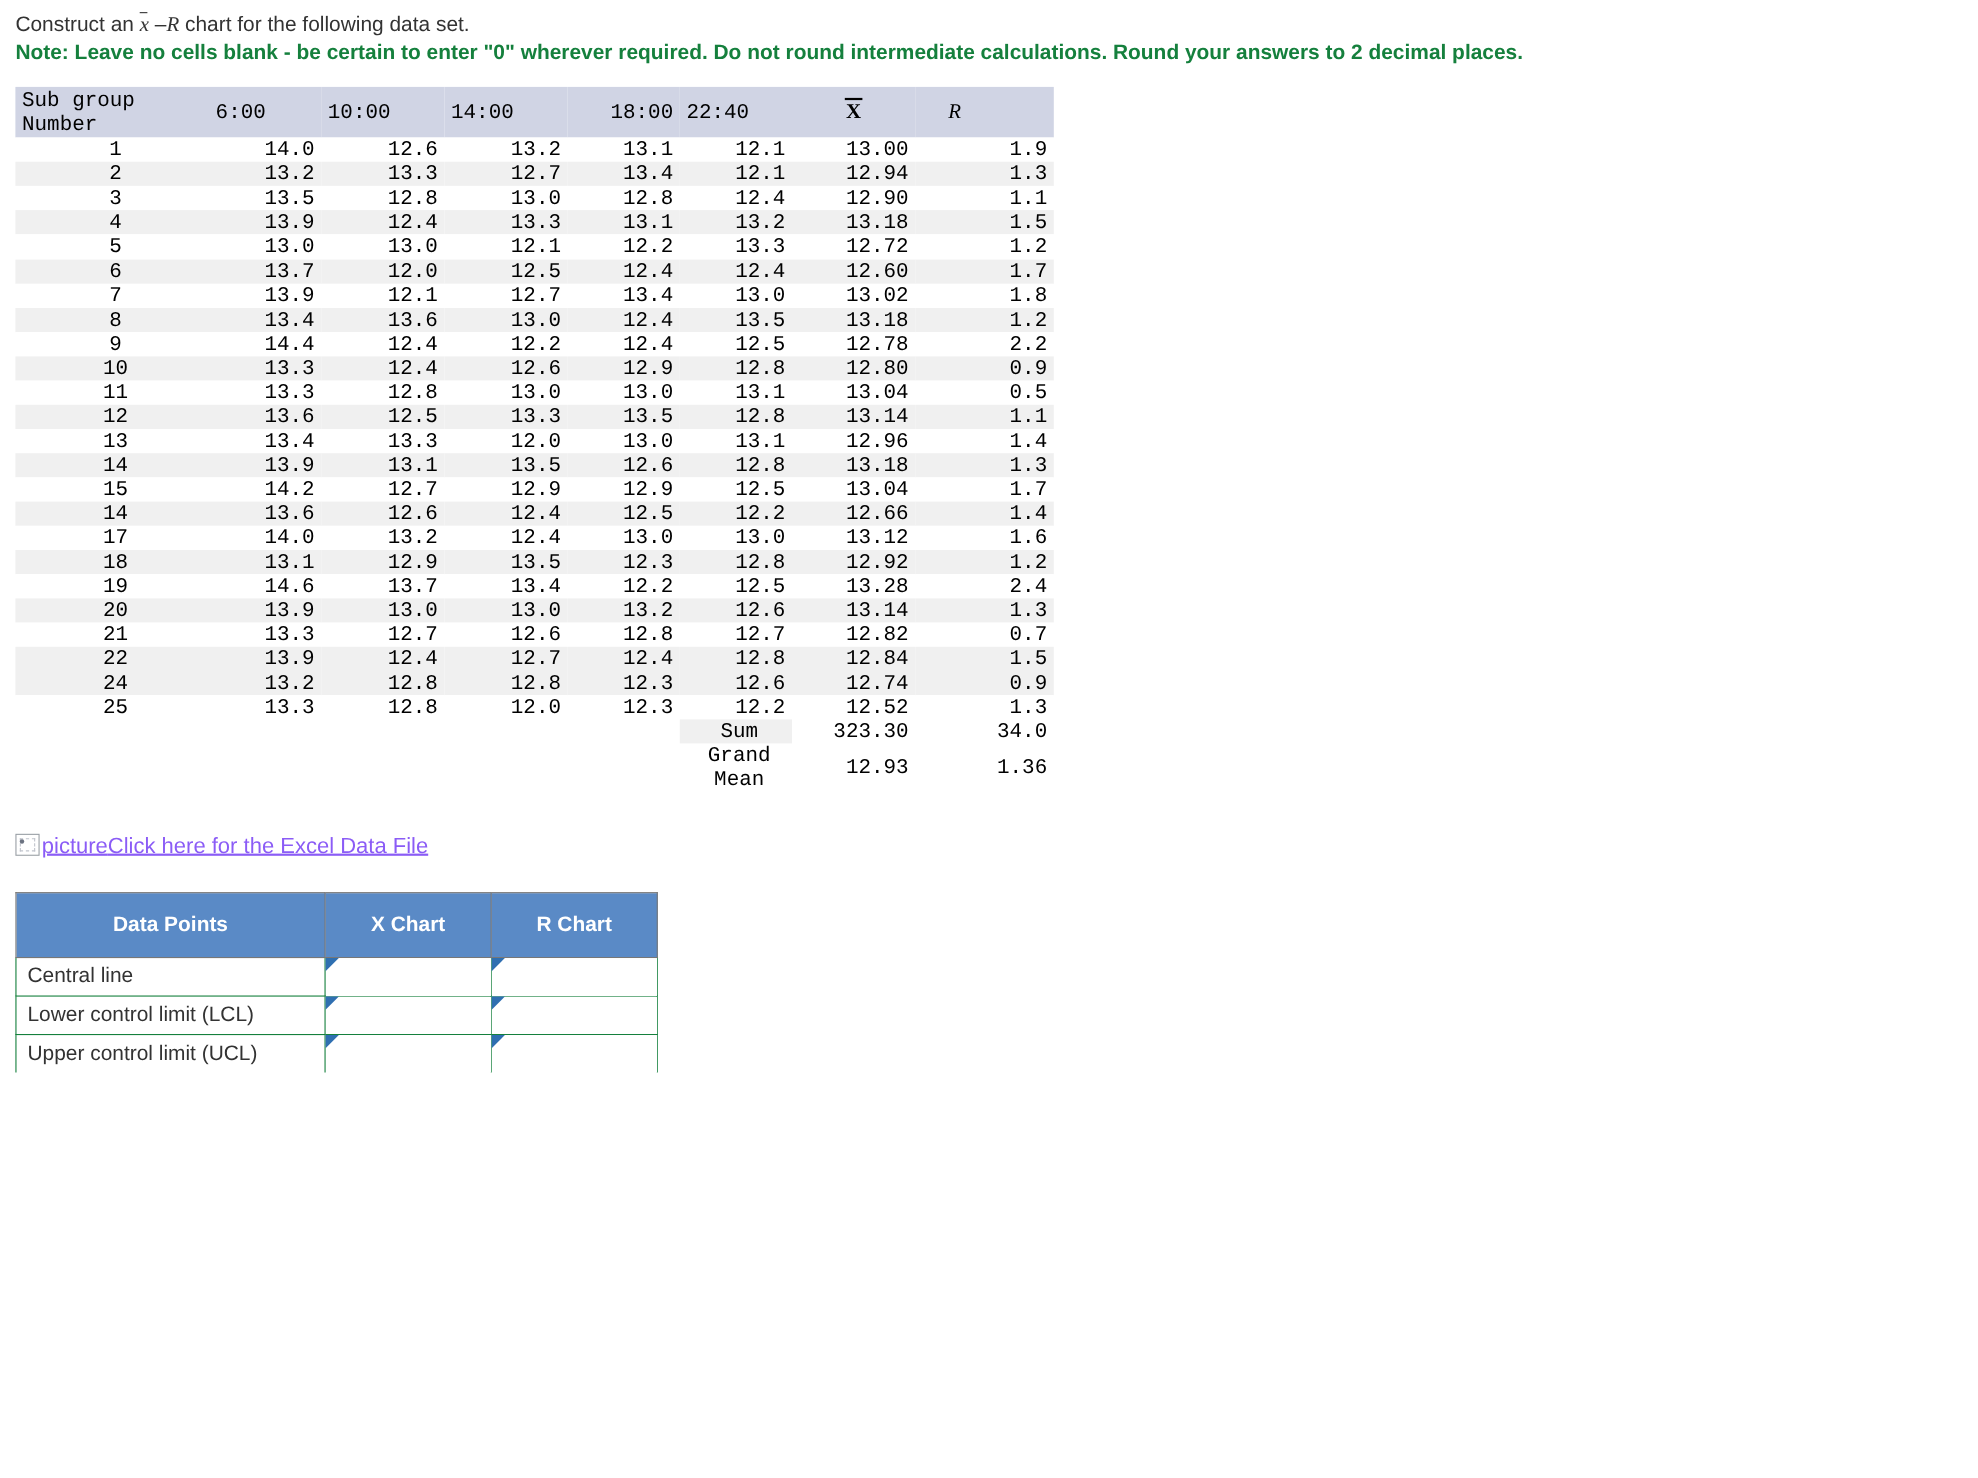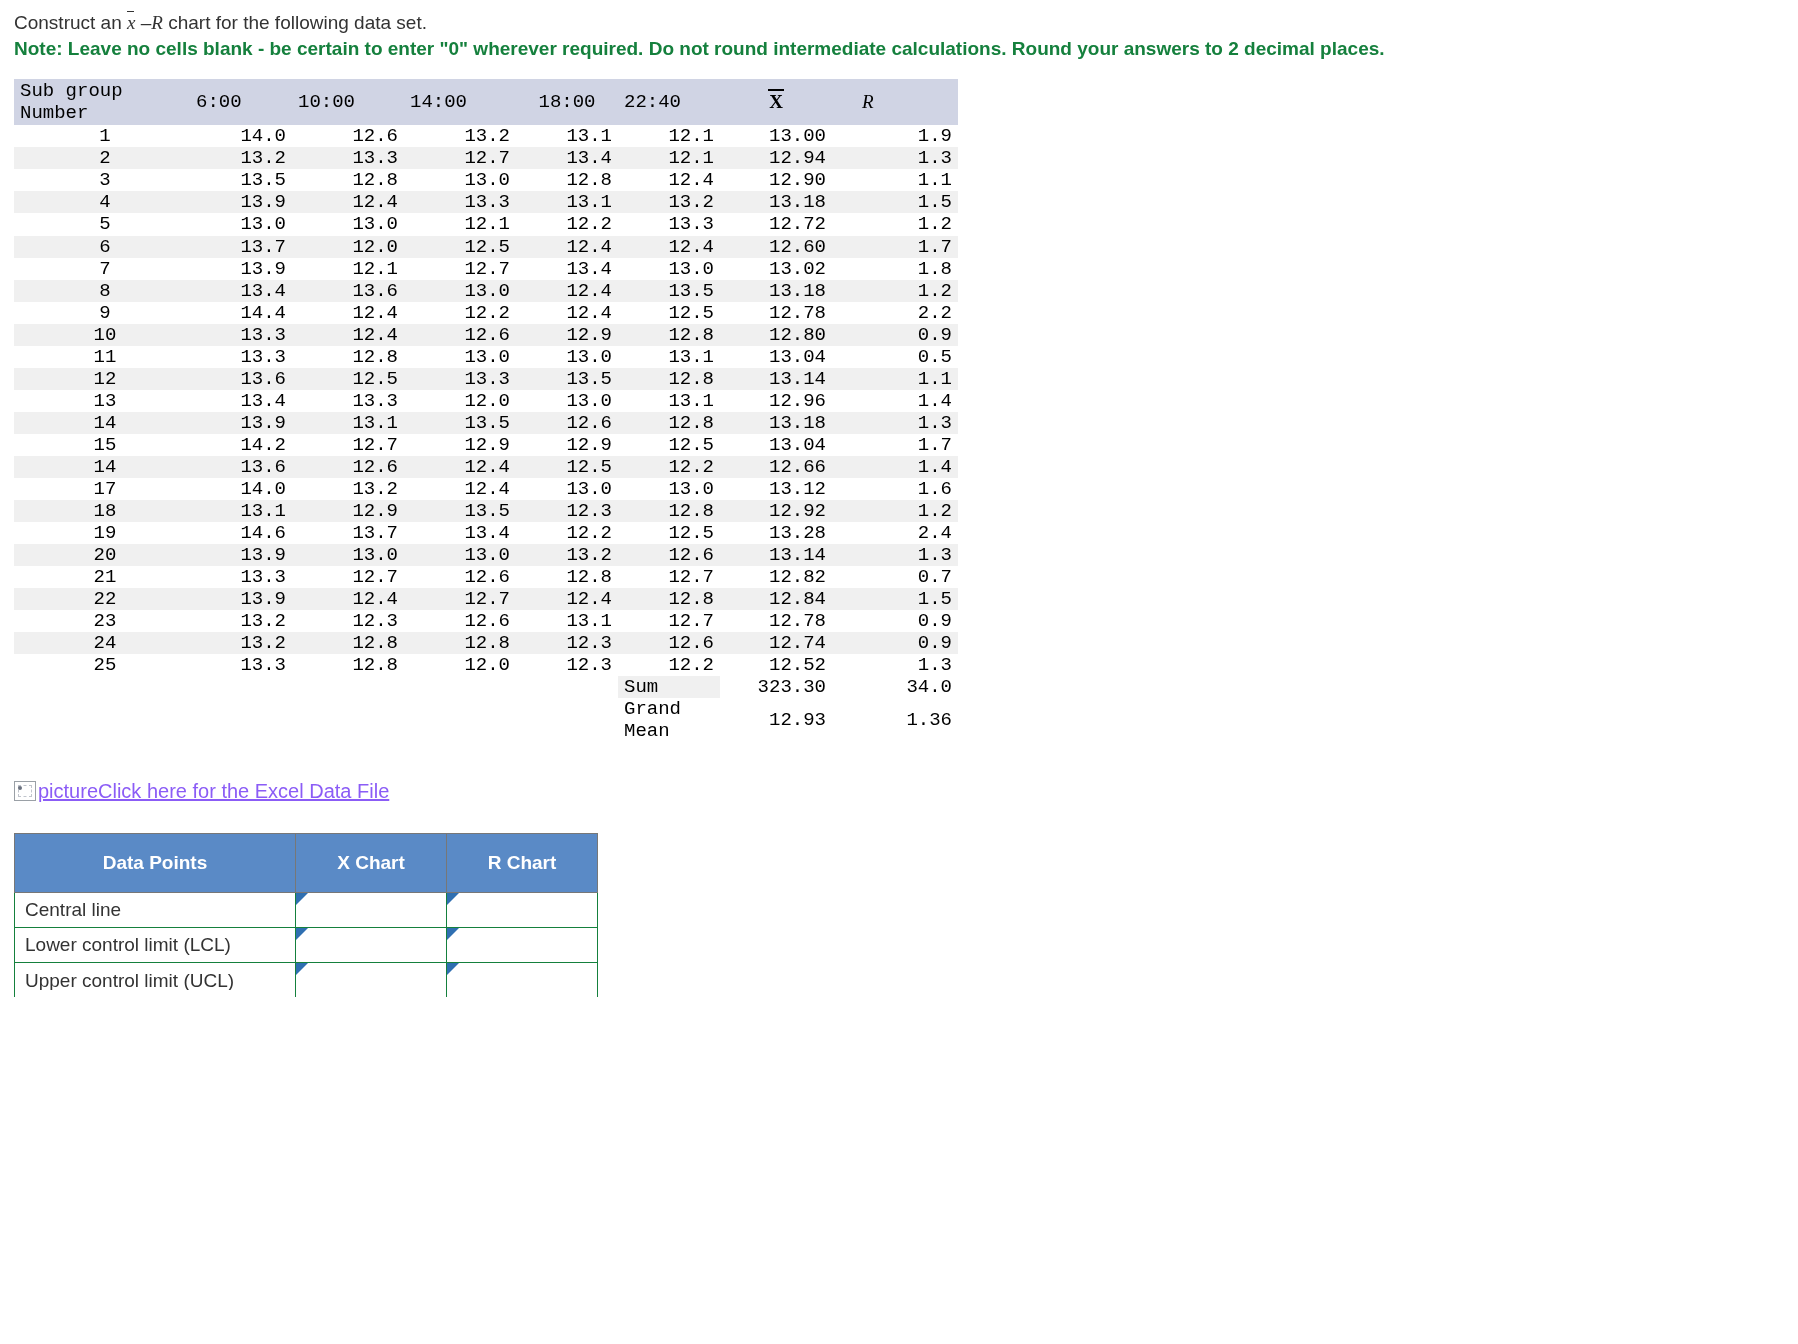--- a/index.html
+++ b/index.html
@@ -22,21 +22,21 @@
   table.data tr.even { background:#fff; }
   td.sg { width:170px; padding-right:0 !important; }
   td.t6  { width:90px; }
   td.t10 { width:100px; }
   td.t14 { width:100px; }
   td.t18 { width:90px; }
   td.t22 { width:90px; }
   td.xb  { width:100px; }
   td.rr  { width:90px; }
   table.data tfoot td { background:#fff; }
-  table.data tfoot td.lbl { text-align:left; padding-right:0; background:#f0f0f0; }
+  table.data tfoot td.lbl { text-align:center; padding-right:0; background:#f0f0f0; }
   table.data tfoot tr:nth-child(2) td.lbl { background:#fff; }
 
   .excel-link { margin:38px 0 30px 0; }
   .excel-link a { color:#8b5cf6; text-decoration:underline; font-size:20px; }
   .broken-img { display:inline-block; width:20px; height:18px; border:1px solid #9aa0a6; margin-right:2px; vertical-align:-3px; position:relative; background:#fff; }
   .broken-img::before { content:""; position:absolute; inset:3px; border:1px dashed #c0c4cc; }
   .broken-img::after { content:""; position:absolute; left:3px; top:4px; width:4px; height:4px; border-radius:50%; background:#6b7280; }
 
   table.answer { border-collapse:collapse; font-size:19px; }
   table.answer th { background:#5a8ac6; color:#fff; font-weight:700; padding:18px 10px; border:1px solid #777; }
@@ -70,21 +70,21 @@
           <col class="t22">
           <col class="xb">
           <col class="rr">
       </colgroup>
       <thead>
         <tr>
           <td class="sg" style="text-align:left;">Sub group Number</td>
           <td class="t6" style="text-align:left;">6:00</td>
           <td class="t10" style="text-align:left;">10:00</td>
           <td class="t14" style="text-align:left;">14:00</td>
-          <td class="t18" style="text-align:center;">18:00</td>
+          <td class="t18" style="text-align:right;">18:00</td>
           <td class="t22" style="text-align:left;">22:40</td>
           <td class="xb ctr"><span class="xbar-big">X</span></td>
           <td class="rr R">R</td>
         </tr>
       </thead>
       <tbody id="data-body">
           <tr class="even">
             <td class="sg ctr">1</td>
             <td class="t6">14.0</td>
             <td class="t10">12.6</td>
@@ -296,30 +296,20 @@
           </tr>
           <tr class="odd">
             <td class="sg ctr">22</td>
             <td class="t6">13.9</td>
             <td class="t10">12.4</td>
             <td class="t14">12.7</td>
             <td class="t18">12.4</td>
             <td class="t22">12.8</td>
             <td class="xb">12.84</td>
             <td class="rr">1.5</td>
-          </tr>
-          <tr class="even">
-            <td class="sg ctr">23</td>
-            <td class="t6">13.2</td>
-            <td class="t10">12.3</td>
-            <td class="t14">12.6</td>
-            <td class="t18">13.1</td>
-            <td class="t22">12.7</td>
-            <td class="xb">12.78</td>
-            <td class="rr">0.9</td>
           </tr>
           <tr class="odd">
             <td class="sg ctr">24</td>
             <td class="t6">13.2</td>
             <td class="t10">12.8</td>
             <td class="t14">12.8</td>
             <td class="t18">12.3</td>
             <td class="t22">12.6</td>
             <td class="xb">12.74</td>
             <td class="rr">0.9</td>

